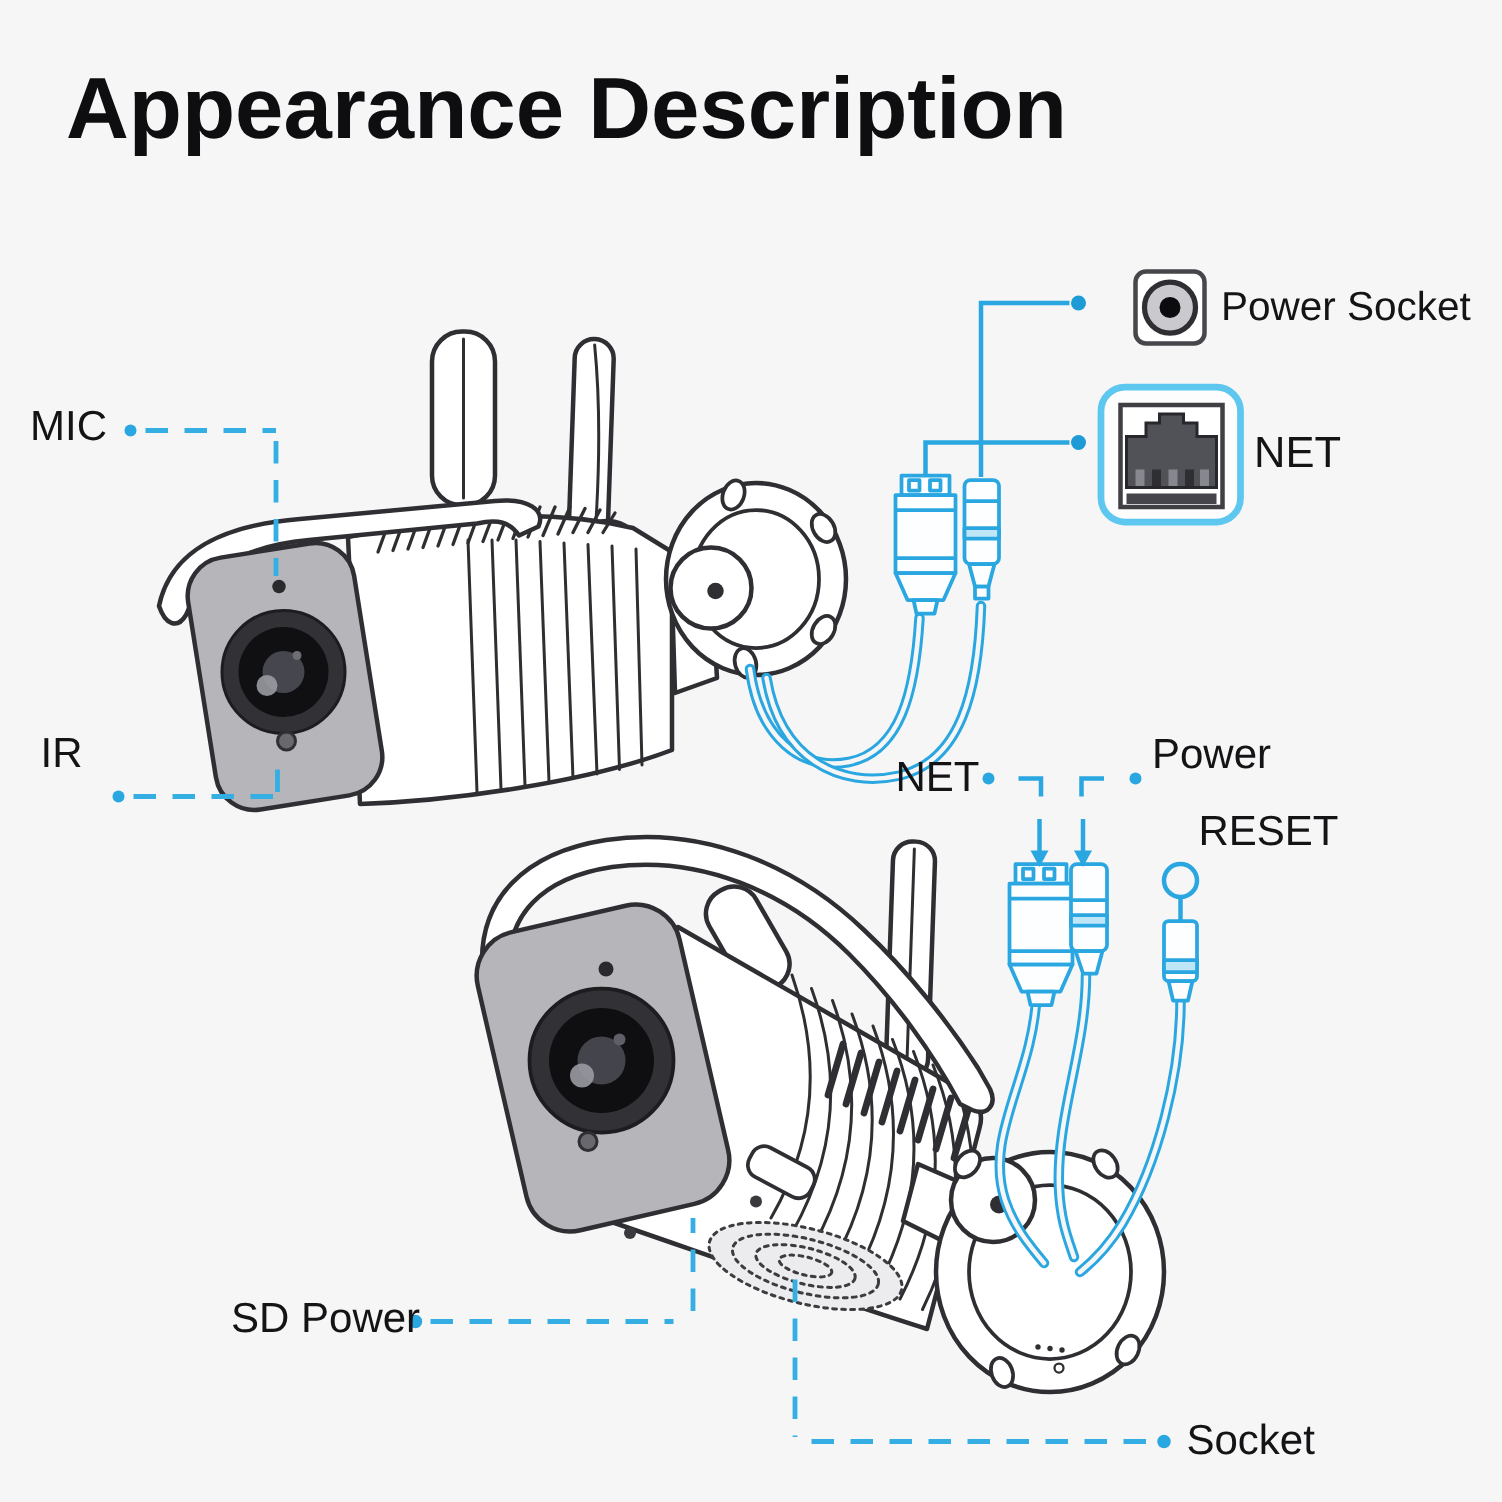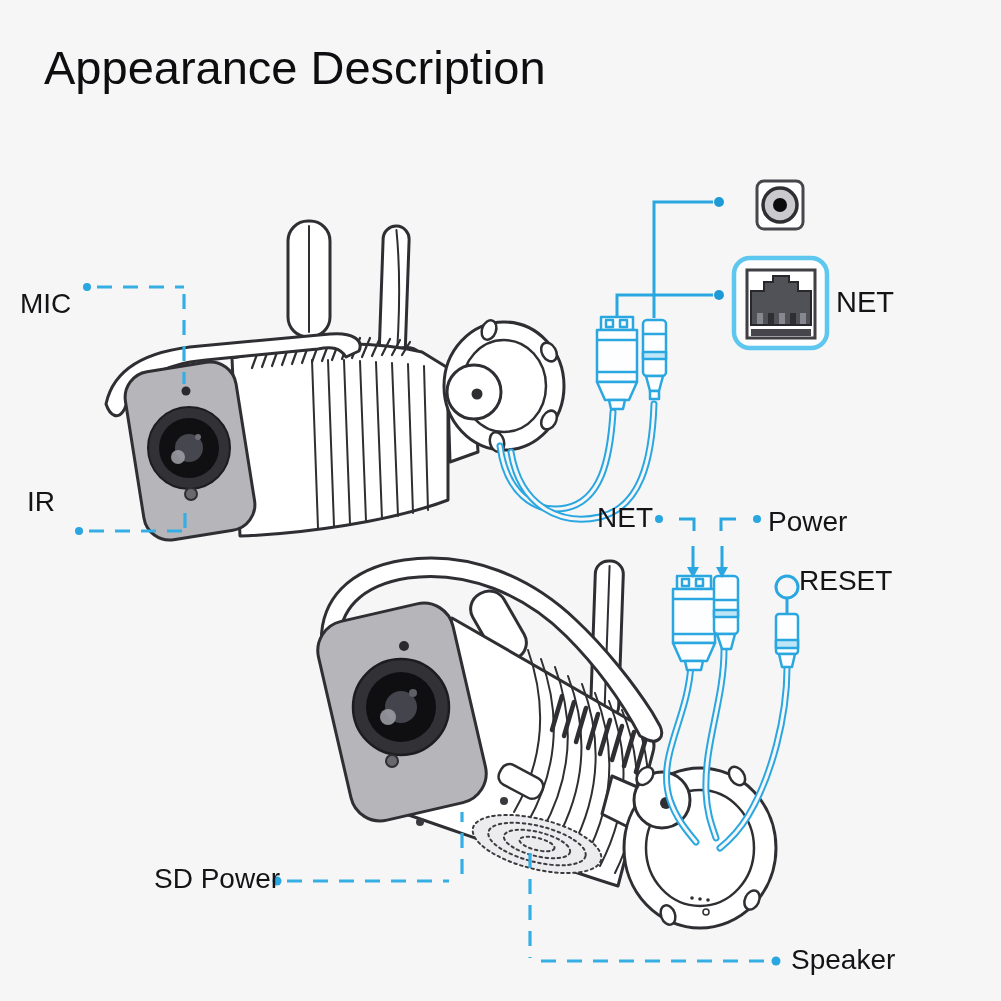--- a/index.html
+++ b/index.html
@@ -1,21 +1,21 @@
 <!DOCTYPE html>
 <html><head>
 <meta charset="utf-8">
 <style>
   html,body{margin:0;padding:0;}
   body{width:1001px;height:1001px;position:relative;background:#f6f6f7;
        font-family:"Liberation Sans", sans-serif;overflow:hidden;}
   .stage{position:absolute;inset:0;}
   svg{position:absolute;left:0;top:0;}
   .lbl{position:absolute;color:#141416;white-space:nowrap;line-height:1;}
-  .title{font-size:47px;letter-spacing:0px;color:#0e0e10;}
+  .title{font-size:58px;letter-spacing:0px;color:#0e0e10;font-weight:bold;}
   .part{font-size:28px;}
   .part-sm{font-size:27px;}
 </style>
 </head>
 <body>
 
 <div class="stage">
 
 <svg width="1001" height="1001" viewBox="0 0 1001 1001">
 
@@ -266,23 +266,24 @@
     <path d="M89,531 H184 M185,528 V502"></path>
     <circle cx="277" cy="881" r="4.5" fill="#2aa7e0" stroke="none" stroke-dasharray="none"></circle>
     <path d="M287,881 H449 M462,874 V812"></path>
     <path d="M530,853 V958 M541,961 H764"></path>
     <circle cx="776" cy="961" r="4.5" fill="#2aa7e0" stroke="none" stroke-dasharray="none"></circle>
   </g>
 </svg>
 
 <div class="lbl title" style="left:44px;top:44px;">Appearance Description</div>
 
-<div class="lbl part" style="left:20px;top:270px;margin-top:20px;">MIC</div>
+<div class="lbl part" style="left:20px;top:270px;">MIC</div>
 <div class="lbl part" style="left:27px;top:488px;">IR</div>
+<div class="lbl part-sm" style="left:814px;top:191px;">Power Socket</div>
 <div class="lbl" style="left:836px;top:288px;font-size:29px;">NET</div>
 
 <div class="lbl part" style="left:597px;top:504px;">NET</div>
-<div class="lbl part" style="left:768px;top:508px;">Power</div>
-<div class="lbl part" style="left:799px;top:567px;">RESET</div>
+<div class="lbl part" style="left:768px;top:489px;">Power</div>
+<div class="lbl part" style="left:799px;top:540px;">RESET</div>
 <div class="lbl part" style="left:154px;top:865px;">SD Power</div>
-<div class="lbl part" style="left:791px;top:946px;">Speaker</div>
+<div class="lbl part" style="left:791px;top:946px;">Socket</div>
 
 </div>
 
 </body></html>

